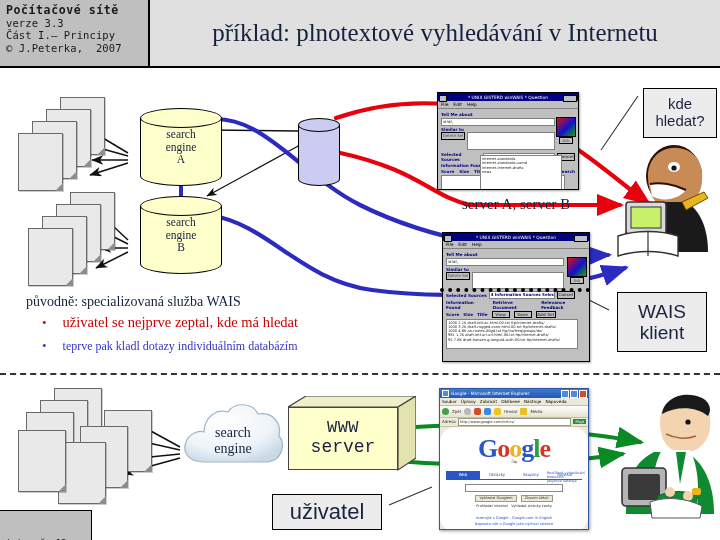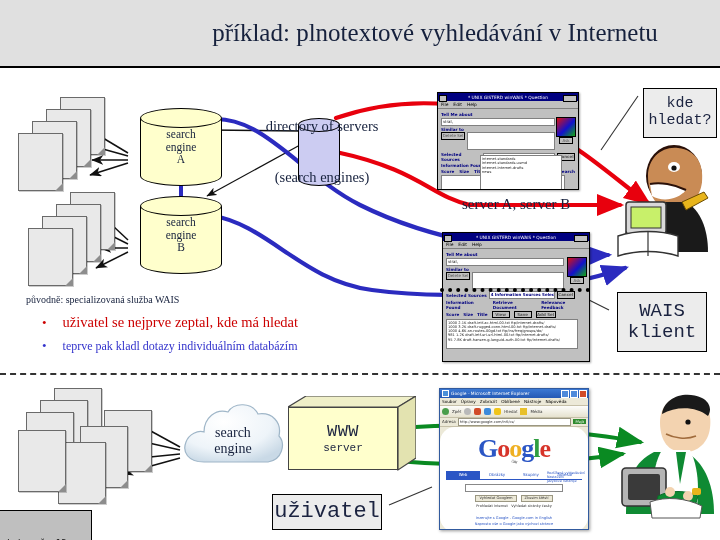--- a/index.html
+++ b/index.html
@@ -20,21 +20,21 @@
   .hdr-ident .ln{font-size:10.5px;line-height:12.6px;white-space:pre;letter-spacing:0.1px;}
   .hdr-ident .ln.b{font-weight:bold;font-size:11.5px;letter-spacing:0.6px;}
   .hdr-title{position:absolute;left:150px;top:0;width:570px;height:66px;
              display:flex;align-items:center;justify-content:center;
              font-size:25px;color:#16213d;font-family:"Liberation Serif", serif;}
 
   
   .lbl{position:absolute;font-family:"Liberation Serif", serif;color:#16213d;white-space:pre;}
   .callout{position:absolute;background:#ececec;border:1.3px solid #000;
            display:flex;align-items:center;justify-content:center;text-align:center;
-           font-family:Liberation Mono, monospace;color:#1b2340;line-height:1.12;}
+           font-family:Liberation Sans, sans-serif;color:#1b2340;line-height:1.12;}
 
   
   .docstack{position:absolute;}
   .doc{position:absolute;background:#e9e9e9;border:1px solid #6a6a6a;box-shadow:1px 1px 0 rgba(0,0,0,.20);}
   .doc::after{content:"";position:absolute;right:-1px;bottom:-1px;width:8px;height:8px;
               background:#8d8d8d;clip-path:polygon(100% 0,100% 100%,0 100%);}
 
   
   .cyl{position:absolute;}
   .cyl .body{position:absolute;left:0;right:0;top:10px;bottom:10px;background:#ffffcc;
@@ -55,21 +55,21 @@
               font-size:14px;color:#16213d;line-height:1.15;}
 
   
   .box3d{position:absolute;font-family:Liberation Mono, monospace;}
   .box3d .face{position:absolute;left:0;top:11px;width:110px;height:63px;background:#ffffcc;
                border:1.2px solid #444;box-sizing:border-box;z-index:3;}
   .box3d .txt{position:absolute;left:0;top:11px;width:110px;height:63px;z-index:4;
               display:flex;flex-direction:column;align-items:center;justify-content:center;
               line-height:1.1;color:#1b2340;}
   .box3d .t1{font-size:17px;letter-spacing:.5px;}
-  .box3d .t2{font-size:11px;}
+  .box3d .t2{font-size:18px;}
 
   
   .win31{position:absolute;background:#c0c0c0;border:1.5px solid #000;box-sizing:border-box;
          font-family:"DejaVu Sans", sans-serif;overflow:hidden;box-shadow:1px 1px 2px rgba(0,0,0,.35);}
   .w31-tb{height:8px;background:#000080;color:#fff;font-size:4.4px;display:flex;align-items:center;
           justify-content:center;position:relative;}
   .w31-tb .mn{position:absolute;left:1px;top:1.5px;width:6px;height:5px;background:#c0c0c0;border:.5px solid #000;}
   .w31-tb .mx{position:absolute;right:1px;top:1.5px;width:12px;height:5px;background:#c0c0c0;border:.5px solid #000;}
   .w31-menu{height:7px;background:#c0c0c0;border-bottom:1px solid #808080;
             font-size:4.4px;color:#000;display:flex;gap:5px;padding:0 3px;align-items:center;}
@@ -128,20 +128,26 @@
   svg.ov.under{z-index:1;}
   svg.ov.over{z-index:6;}
   .z2{z-index:2;} .z4{z-index:4;} .z7{z-index:7;}
 </style>
 </head>
 <body>
 
 <div id="slide">
 
   <div class="header">
+    <div class="hdr-ident">
+      <div class="ln b">Počítačové sítě</div>
+      <div class="ln">verze 3.3</div>
+      <div class="ln">Část I.– Principy</div>
+      <div class="ln">© J.Peterka,  2007</div>
+    </div>
     <div class="hdr-title">příklad: plnotextové vyhledávání v Internetu</div>
   </div>
 
   <svg class="ov under" viewBox="0 0 720 540">
     <defs>
       <marker id="ah-blk" markerWidth="9" markerHeight="9" refX="7.5" refY="3.2" orient="auto">
         <path d="M0,0 L8,3.2 L0,6.4 L2.2,3.2 z" fill="#111"></path>
       </marker>
       <marker id="ah-red" markerWidth="7" markerHeight="7" refX="5.5" refY="2.6" orient="auto">
         <path d="M0,0 L6.5,2.6 L0,5.2 z" fill="#e8000d"></path>
@@ -238,24 +244,20 @@
       <span>B</span>
     </div>
   </div>
 
   <div class="cyl blue z4" style="left:298px;top:118px;width:42px;height:68px;">
     <div class="bot" style="height:14px;"></div>
     <div class="body" style="top:7px;bottom:7px;"></div>
     <div class="top" style="height:14px;"></div>
   </div>
 
-  <div class="lbl z4" style="left:236px;top:84px;font-size:14.5px;line-height:17px;text-align:center;width:172px;">
-    <div>directory of servers</div>
-    <div>(search engines)</div>
-  </div>
 
   <div class="win31 z4" style="left:437px;top:92px;width:142px;height:98px;">
     <div class="w31-tb">
       <span class="mn"></span>
       <span>* UNIX GISTERD winWAIS * Question</span>
       <span class="mx"></span>
     </div>
     <div class="w31-menu">
       <span>File</span>
       <span>Edit</span>
@@ -390,21 +392,21 @@
     <span>hledat?</span>
   </div>
 
   <div class="lbl z7" style="left:462px;top:196px;font-size:15px;">server A, server B</div>
 
   <div class="callout" style="left:617px;top:292px;width:88px;height:58px;font-size:19px;flex-direction:column;">
     <span>WAIS</span>
     <span>klient</span>
   </div>
 
-  <div class="lbl" style="left:26px;top:294px;font-size:10px;">původně: specializovaná služba WAIS</div>
+  <div class="lbl" style="left:26px;top:294px;font-size:14px;">původně: specializovaná služba WAIS</div>
   <div style="position:absolute;left:42px;top:314px;display:flex;gap:16px;align-items:baseline;">
     <span style="color:#cc0000;font-size:13px;">•</span>
     <span style="color:#cc0000;font-size:14.5px;font-family:'Liberation Serif',serif;">uživatel se nejprve zeptal, kde má hledat</span>
   </div>
   <div style="position:absolute;left:42px;top:338px;display:flex;gap:16px;align-items:baseline;">
     <span style="color:#3333cc;font-size:13px;">•</span>
     <span style="color:#3333cc;font-size:12px;font-family:'Liberation Serif',serif;">teprve pak kladl dotazy individuálním databázím</span>
   </div>
 
   <div class="divider" style="top:373px;"></div>

